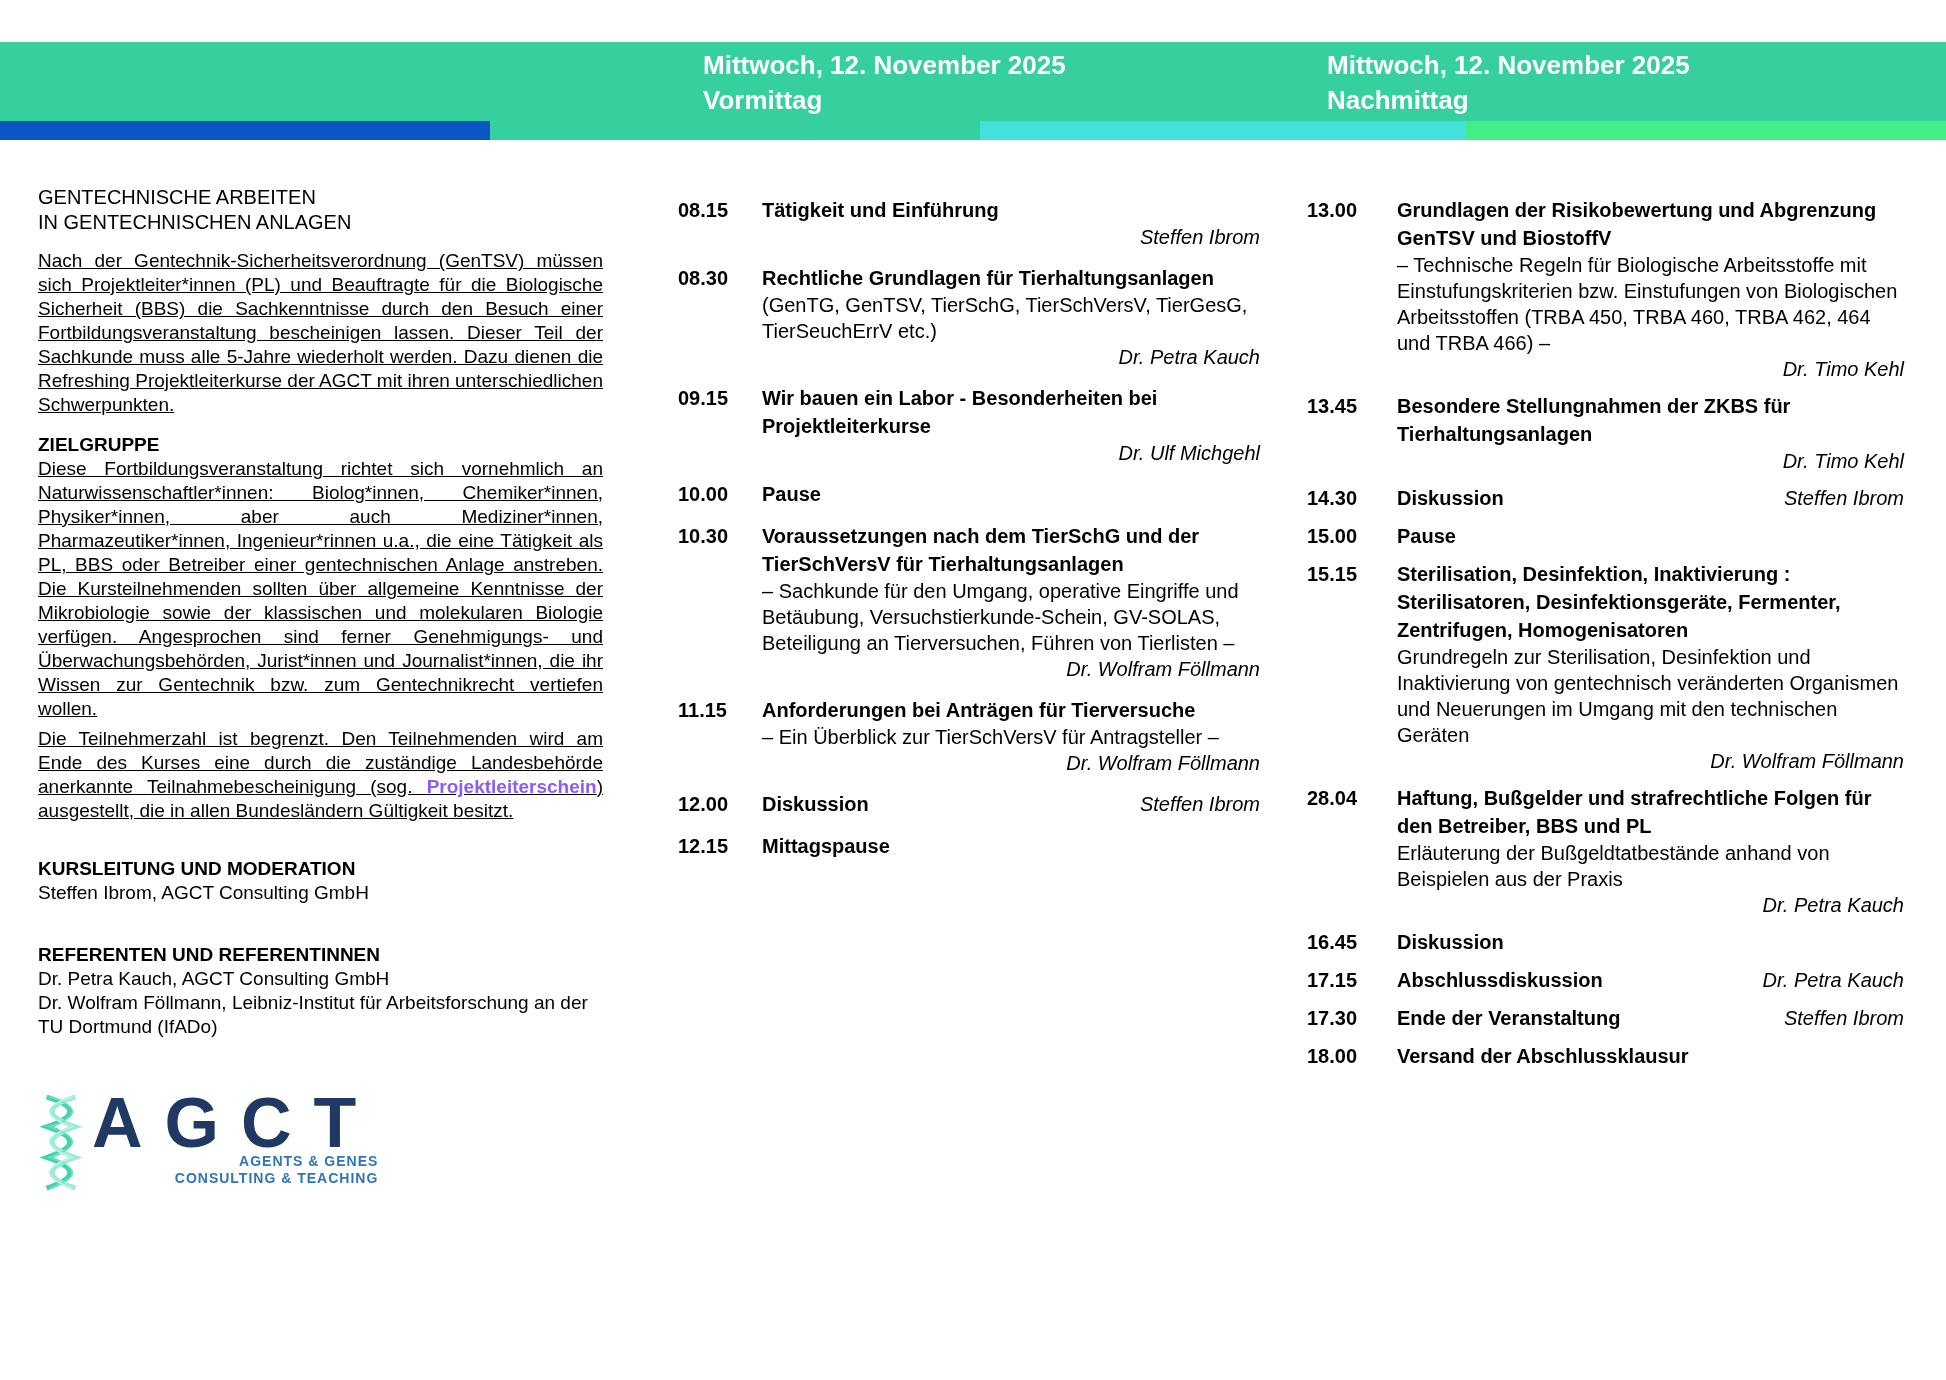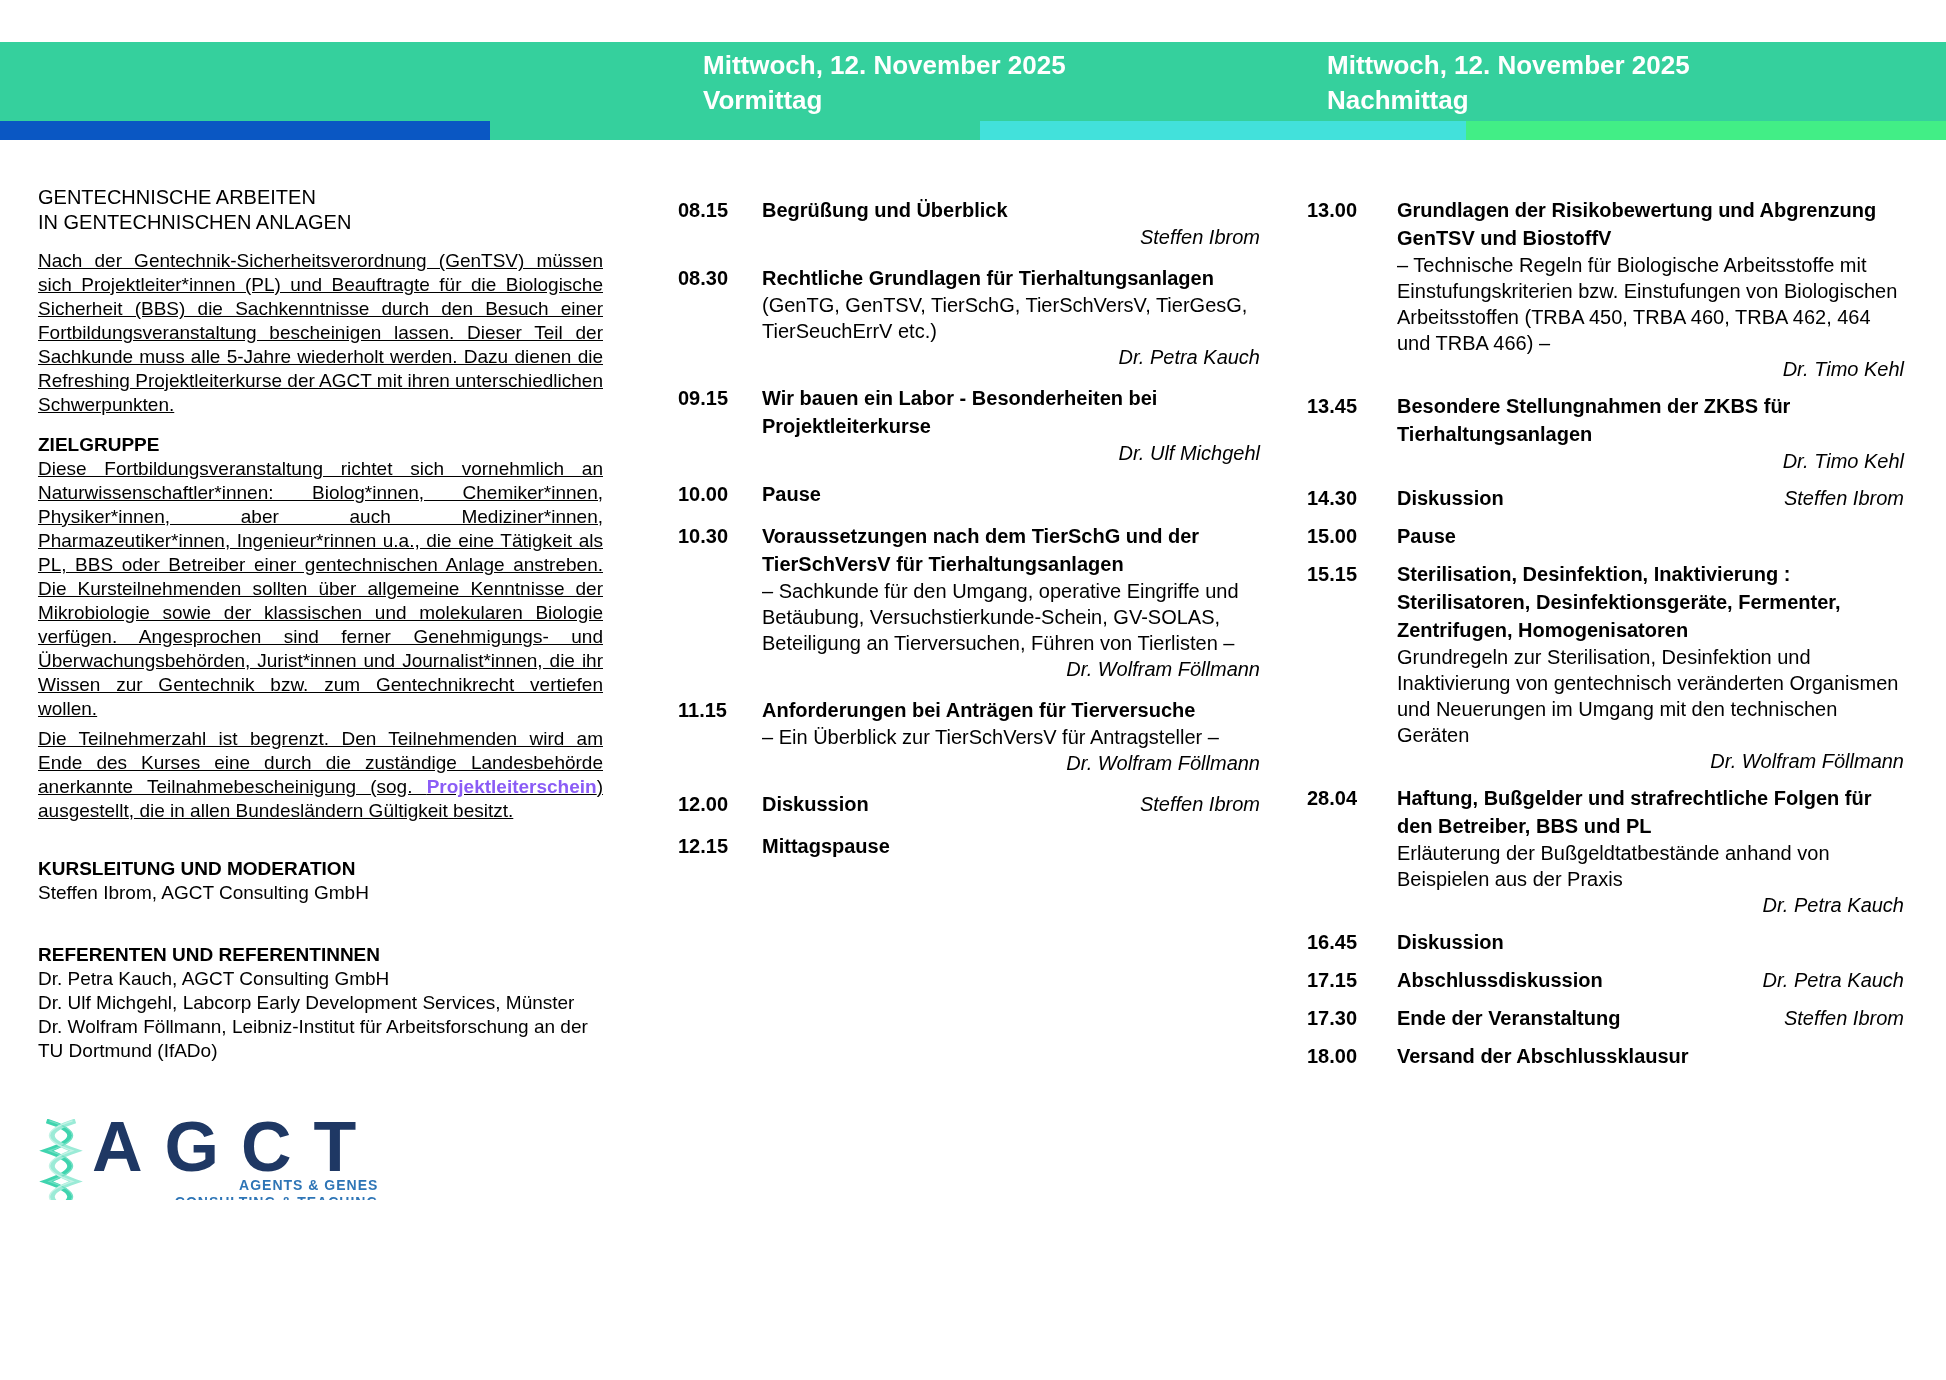--- a/index.html
+++ b/index.html
@@ -110,21 +110,20 @@
     <p class="para teil-para"><span>Die Teilnehmerzahl ist begrenzt. Den Teilnehmenden wird am Ende des Kurses eine durch die zuständige Landesbehörde anerkannte Teilnahmebescheinigung (sog. </span><a href="#" class="doc-link">Projektleiterschein</a><span>) ausgestellt, die in allen Bundesländern Gültigkeit besitzt.</span></p>
 
     <div class="kurs-block">
       <div class="sec-head">KURSLEITUNG UND MODERATION</div>
       <div>Steffen Ibrom, AGCT Consulting GmbH</div>
     </div>
 
     <div class="ref-block">
       <div class="sec-head">REFERENTEN UND REFERENTINNEN</div>
       <div>Dr. Petra Kauch, AGCT Consulting GmbH</div>
-      <div>Dr. Ulf Michgehl, Labcorp Early Development Services, Münster</div>
       <div>Dr. Wolfram Föllmann, Leibniz-Institut für Arbeitsforschung an der TU Dortmund (IfADo)</div>
     </div>
 
     <div class="logo-row">
       <svg class="helix" viewBox="0 0 46 100" xmlns="http://www.w3.org/2000/svg">
         <path d="M8,2 C40,12 40,22 8,33 C40,44 40,54 8,65 C40,76 40,86 8,97" fill="none" stroke="#3fd4ae" stroke-width="5"></path>
         <path d="M38,2 C6,12 6,22 38,33 C6,44 6,54 38,65 C6,76 6,86 38,97" fill="none" stroke="#9bebd7" stroke-width="5"></path>
         <path d="M8,2 C40,12 40,22 8,33 C40,44 40,54 8,65 C40,76 40,86 8,97" fill="none" stroke="#71e0c4" stroke-width="1.5" transform="translate(3,0)"></path>
         <path d="M38,2 C6,12 6,22 38,33 C6,44 6,54 38,65 C6,76 6,86 38,97" fill="none" stroke="#c4f3e6" stroke-width="1.5" transform="translate(-3,0)"></path>
       </svg>
@@ -135,21 +134,21 @@
       </div>
     </div>
     <div class="management">Geschäftsführung Dr. P. Kauch und S. Ibrom</div>
   </div>
 
   <div class="schedule sched-morning">
 
     <div class="entry">
       <div class="time">08.15</div>
       <div class="body">
-        <div class="title">Begrüßung und Überblick</div>
+        <div class="title">Tätigkeit und Einführung</div>
         <div class="speaker">Steffen Ibrom</div>
       </div>
     </div>
 
     <div class="entry">
       <div class="time">08.30</div>
       <div class="body">
         <div class="title">Rechtliche Grundlagen für Tierhaltungsanlagen</div>
         <div class="details">(GenTG, GenTSV, TierSchG, TierSchVersV, TierGesG, TierSeuchErrV etc.)</div>
         <div class="speaker">Dr. Petra Kauch</div>

